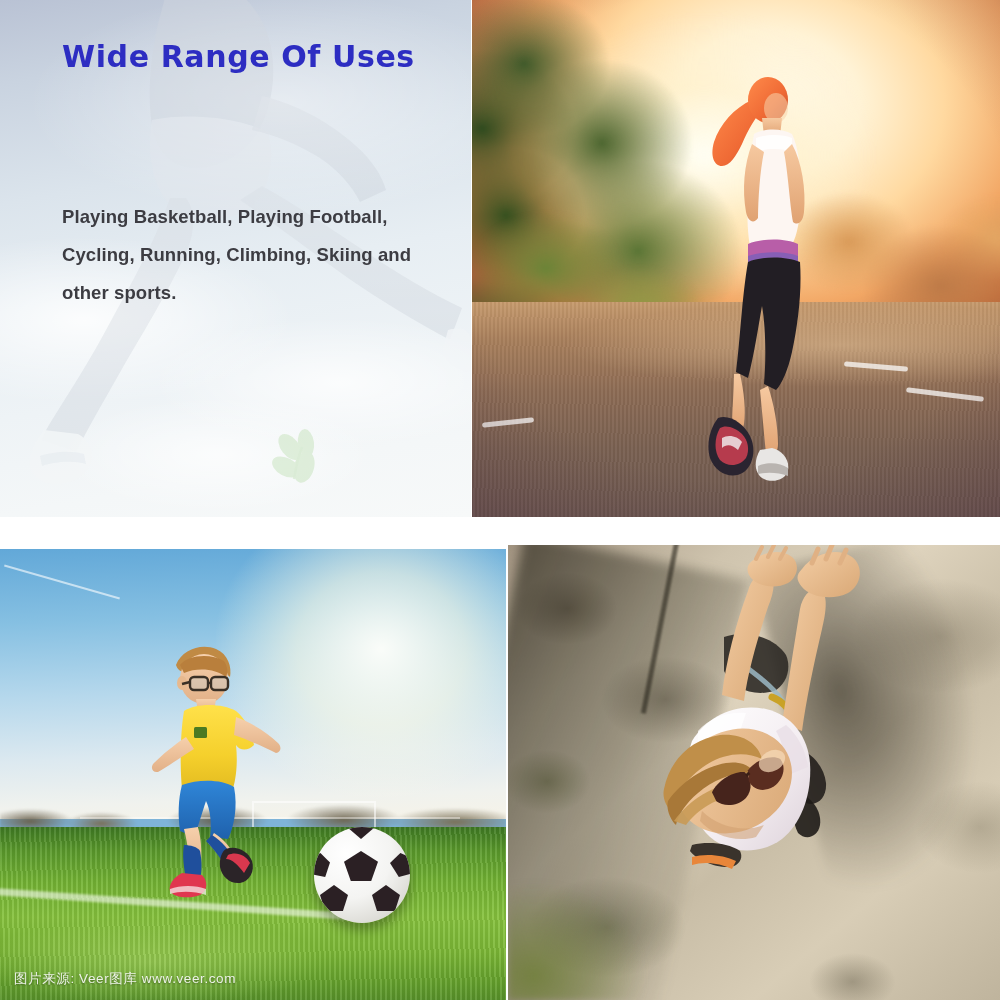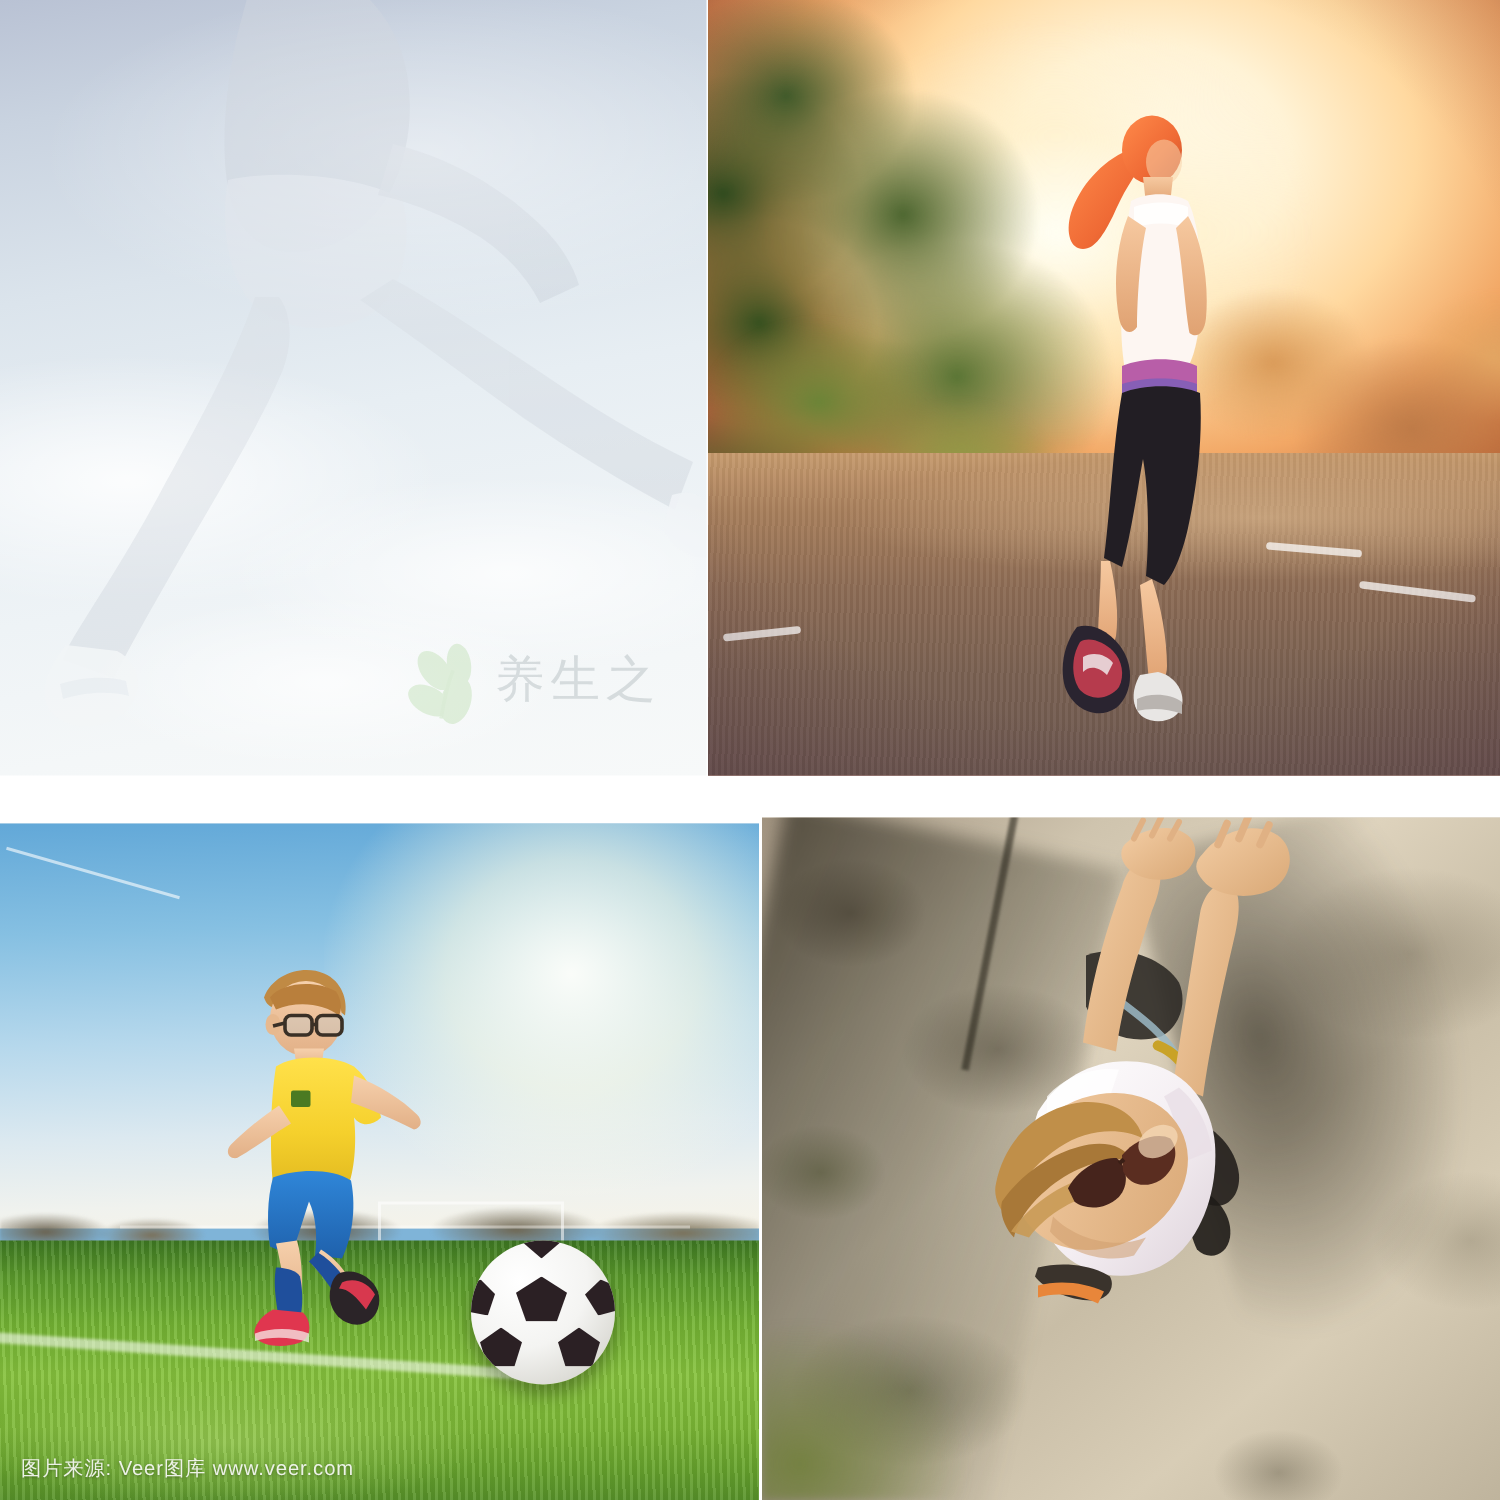--- a/index.html
+++ b/index.html
@@ -386,32 +386,35 @@
                  L360 202 C352 186 338 170 320 158 C298 144 272 134 252 130 Z" fill="url(#skinG)" opacity=".8"></path>
 
         <path d="M44 430 C36 440 28 454 30 466 C32 478 46 486 62 484
                  C80 482 92 470 92 456 C92 446 86 438 78 434 Z" fill="#f3f5f7" opacity=".95"></path>
         <path d="M40 456 C52 452 70 450 84 454 L86 464 C72 460 54 462 42 466 Z" fill="#dfe4ea" opacity=".9"></path>
 
         <path d="M448 330 C462 326 471 330 471 342 L471 372 C458 372 446 364 442 352 Z" fill="#f3f5f7" opacity=".9"></path>
       </svg>
     </div>
 
+    <div class="text-block">
+      <h1 id="headline">Wide Range Of Uses</h1>
+      <p id="body-copy">Playing Basketball, Playing Football, Cycling, Running, Climbing, Skiing and other sports.</p>
+    </div>
 
     <div class="leaf-watermark">
       <svg width="70" height="66" viewBox="0 0 70 66" style="position:absolute;left:0;top:8px;">
         <g fill="#9ed08a" opacity=".85">
           <ellipse cx="22" cy="20" rx="9" ry="15" transform="rotate(-38 22 20)"></ellipse>
           <ellipse cx="38" cy="16" rx="8" ry="14" transform="rotate(-8 38 16)"></ellipse>
           <ellipse cx="18" cy="40" rx="9" ry="15" transform="rotate(-62 18 40)"></ellipse>
           <ellipse cx="36" cy="40" rx="10" ry="16" transform="rotate(16 36 40)"></ellipse>
         </g>
         <path d="M26 52 C28 40 30 30 34 20" stroke="#9ed08a" stroke-width="2.4" fill="none" opacity=".8"></path>
       </svg>
-      <span class="cn">养生之</span>
     </div>
   </div>
 
   <div class="panel" id="panel-running">
     <div class="run-sky"></div>
     <div class="run-glow"></div>
     <div class="run-trees-l"></div>
     <div class="run-trees-l2"></div>
     <div class="run-trees-r"></div>
 

